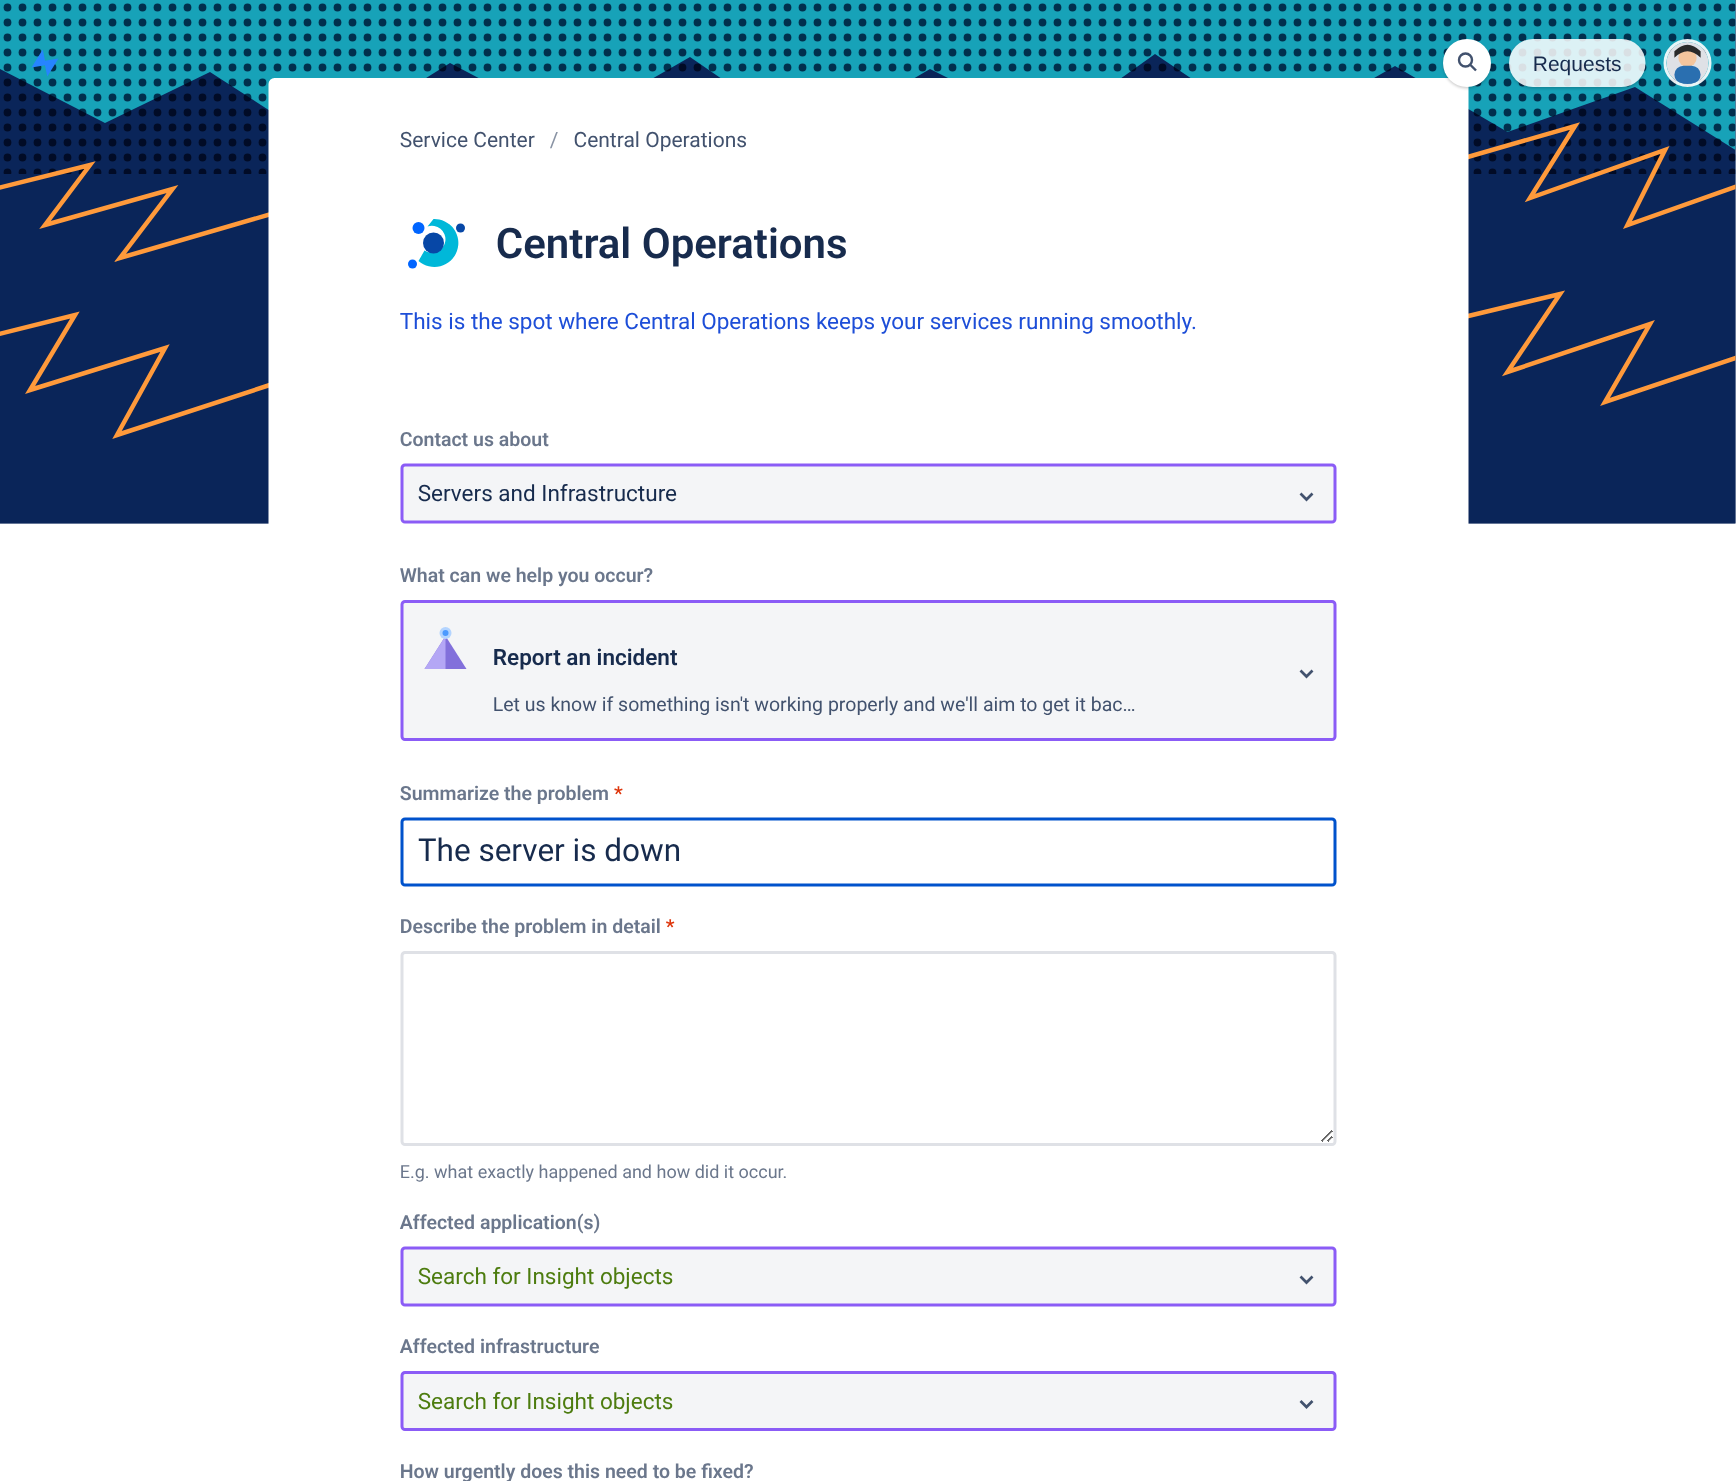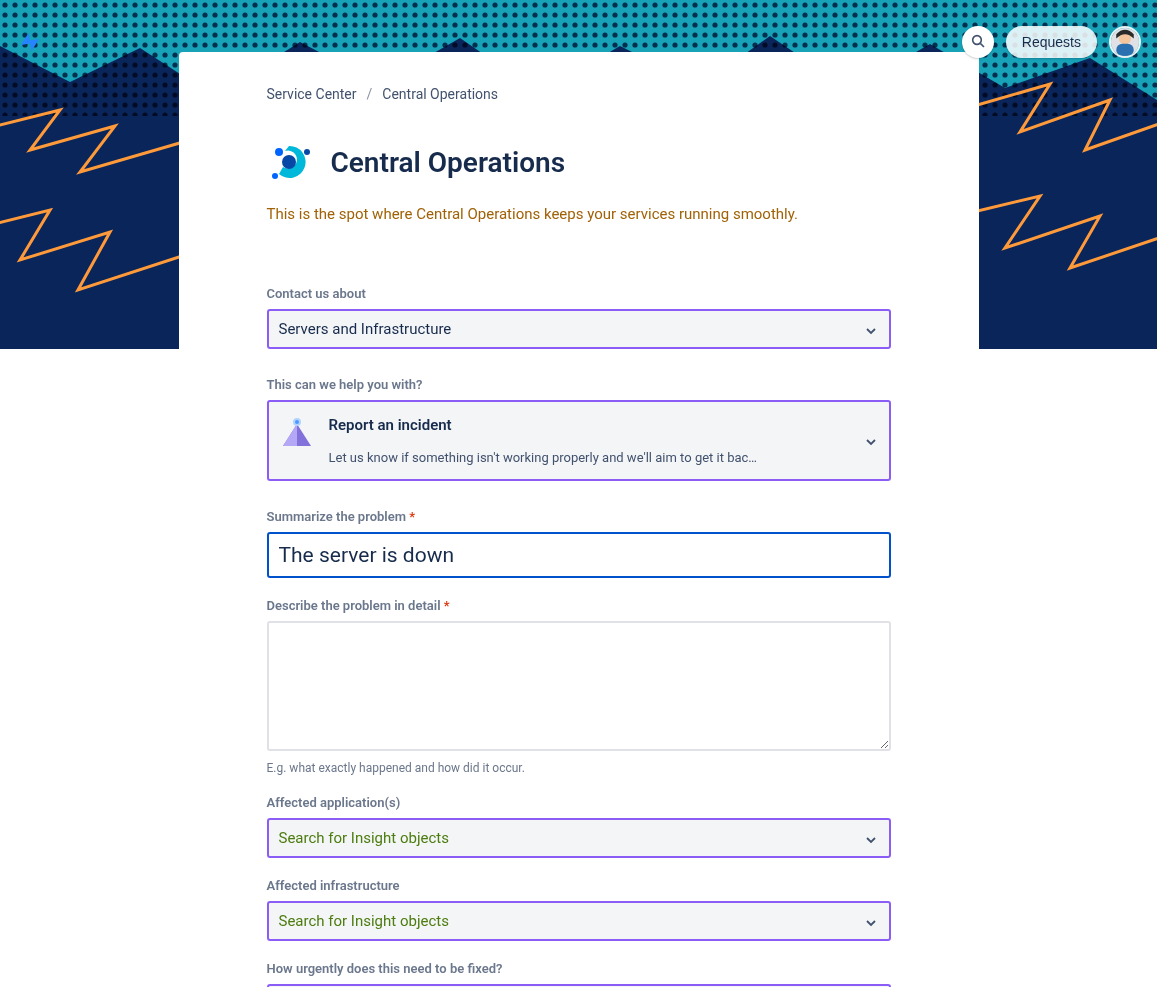--- a/index.html
+++ b/index.html
@@ -76,21 +76,21 @@
     }
 
     .breadcrumb { font-size:14px; color:#42526E; display:flex; align-items:center; gap:10px; margin-bottom:36px; }
     .breadcrumb a { color:#42526E; text-decoration:none; cursor:pointer; }
     .breadcrumb .sep { color:#8993A4; }
 
     .title-row { display:flex; align-items:center; gap:16px; margin-bottom:18px; }
     .title-row .proj-icon { width:48px; height:48px; flex:0 0 48px; }
     .title-row h1 { font-size:28px; font-weight:600; color:#172B4D; }
 
-    .desc { font-size:15px; color:#a16207; line-height:1.45; margin-bottom:60px; }
+    .desc { font-size:15px; color:#1d4ed8; line-height:1.45; margin-bottom:60px; }
 
     .label {
       font-size:13px; font-weight:600; color:#6B778C;
       margin-bottom:8px; display:block;
     }
     .req { color:#DE350B; }
 
     .select {
       width:100%;
       background:#F4F5F7;
@@ -106,21 +106,21 @@
     }
     .select .placeholder-text { color:#4d7c0f; }
     .select .chev {
       position:absolute; right:12px; top:50%;
       transform:translateY(-50%);
       width:12px;height:12px;
     }
     .select.rich { padding-top:14px; padding-bottom:14px; align-items:flex-start; gap:14px; }
     .select.rich .req-icon { width:36px; height:36px; flex:0 0 36px; display:flex;align-items:center;justify-content:center;}
     .select.rich .rich-body{ flex:1; min-width:0; }
-    .select.rich .rich-title{ font-size:15px; font-weight:600; color:#172B4D; margin-bottom:4px;}
+    .select.rich .rich-title{ font-size:15px; font-weight:600; color:#172B4D; margin-bottom:4px;margin-top:13px;}
     .select.rich .rich-sub{ font-size:13px; color:#42526E; white-space:nowrap; overflow:hidden; text-overflow:ellipsis;margin-top:16px;}
 
     .field-gap { height:28px; }
     .field-gap-sm { height:20px; }
 
     .text-input {
       width:100%;
       border:2px solid #0052CC;
       border-radius:3px;
       padding:9px 10px;
@@ -228,21 +228,21 @@
     <span class="chev">
       <svg viewBox="0 0 12 12">
           <path d="M2 4 L6 8 L10 4" fill="none" stroke="#42526E" stroke-width="1.8"></path>
         </svg>
     </span>
   </div>
 
   <div class="field-gap"></div>
 
   
-  <label class="label">This can we help you with?</label>
+  <label class="label">What can we help you occur?</label>
   <div class="select rich">
     <span class="req-icon">
       <svg viewBox="0 0 36 36">
         <path d="M4 30 L18 8 L32 30 Z" fill="#8270DB"></path>
         <path d="M4 30 L18 8 L18 30 Z" fill="#B4A7F5"></path>
         <circle cx="18" cy="6" r="4" fill="#B3D4FF"></circle>
         <circle cx="18" cy="6" r="2" fill="#4C9AFF"></circle>
       </svg>
     </span>
     <span class="rich-body">

